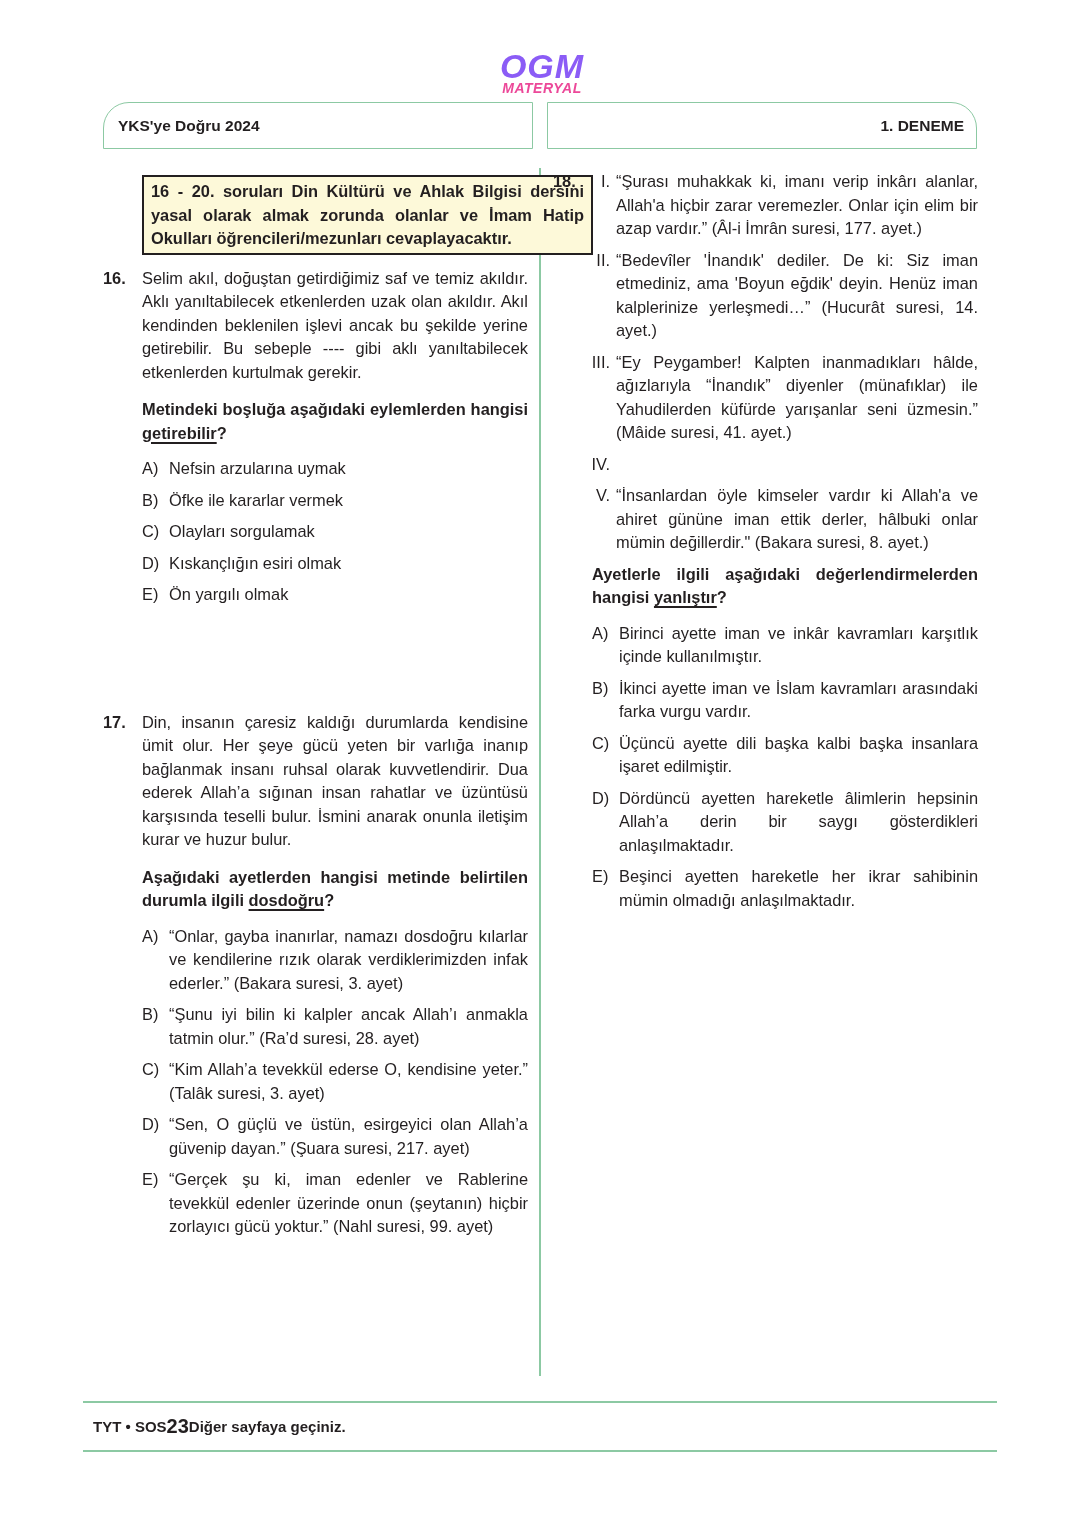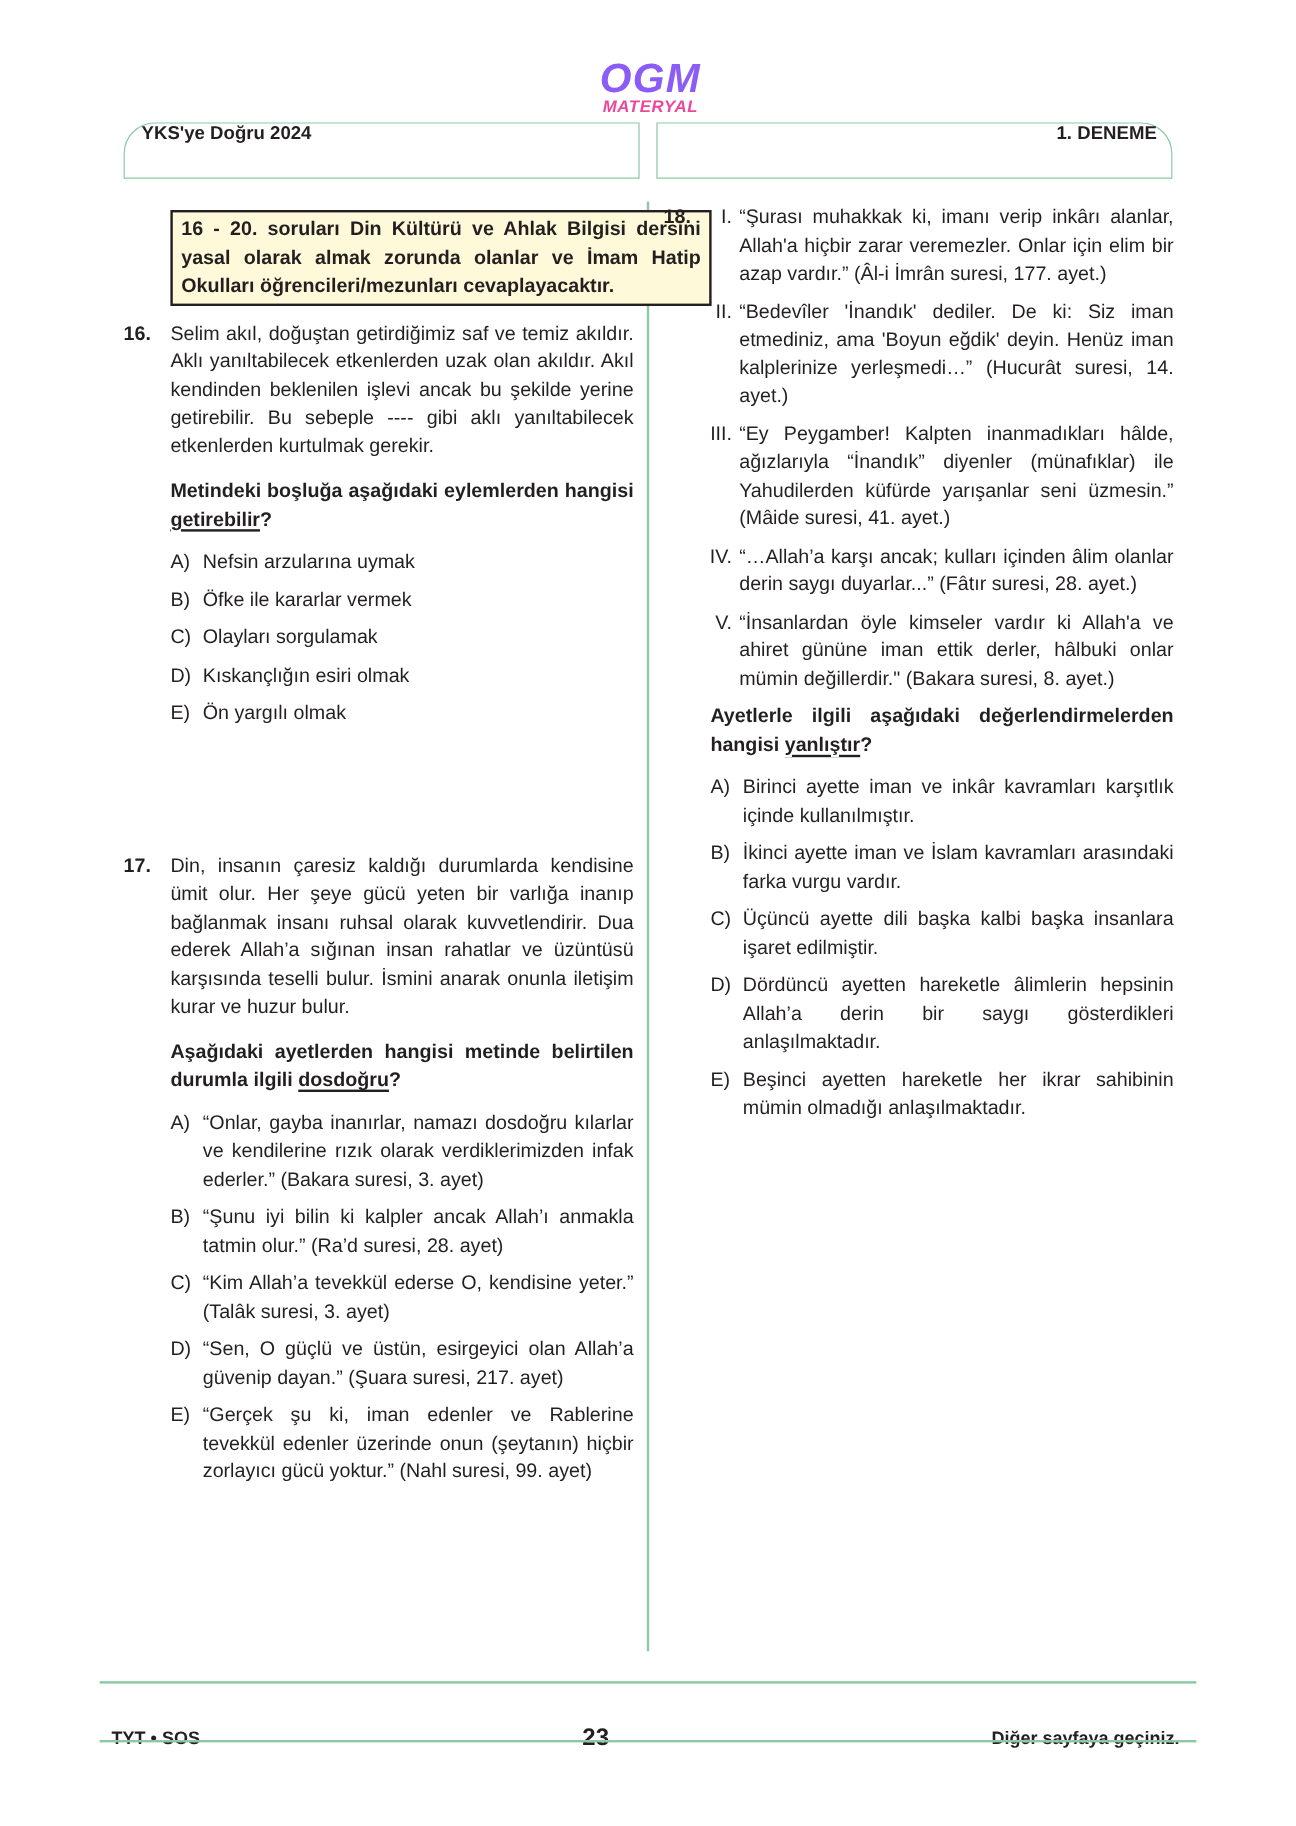--- a/index.html
+++ b/index.html
@@ -7,21 +7,21 @@
       width: 1080px; height: 1522px; position: relative; overflow: hidden;
       font-family: "Liberation Sans", "DejaVu Sans", sans-serif; color: #231f20;
     }
     .logo { position: absolute; left: 492px; top: 50px; width: 100px; text-align: center; }
     .logo-main { font-family: "Liberation Sans", sans-serif; font-weight: 900; font-style: italic;
       font-size: 34px; line-height: 32px; color: #8b5cf6; letter-spacing: 1px; }
     .logo-sub { font-family: "Liberation Sans", sans-serif; font-weight: 700; font-style: italic;
       font-size: 14px; line-height: 14px; color: #ec4899; letter-spacing: 0.5px; margin-top: -1px; }
 
     .hdr-box { position: absolute; top: 102px; height: 47px; border: 1.5px solid #8cc9a3;
-      box-sizing: border-box; display: flex; font-weight: 700; font-size: 15.5px; }
+      box-sizing: border-box; display: flex; align-items: center; font-weight: 700; font-size: 15.5px; }
     .hdr-left { left: 103px; width: 430px; border-top-left-radius: 26px; padding-left: 14px; }
     .hdr-right { left: 547px; width: 430px; border-top-right-radius: 26px; justify-content: flex-end; padding-right: 12px; }
 
     .col-divider { position: absolute; left: 539px; top: 168px; width: 2px; height: 1208px; background: #8cc9a3; }
 
     .col { position: absolute; font-size: 16.4px; line-height: 23.5px; }
     .col-left { left: 103px; top: 175px; width: 425px; }
     .col-right { left: 553px; top: 170px; width: 425px; }
 
     .notice { margin-left: 39px; width: 451px; box-sizing: border-box; background: #fdf9d9;
@@ -36,21 +36,21 @@
     .opt { display: flex; margin-bottom: 8px; }
     .opt-l { width: 27px; flex: none; }
     .opt-t { flex: 1; text-align: justify; }
 
     .roman { display: flex; margin-bottom: 8px; }
     .roman-l { width: 63px; flex: none; text-align: right; padding-right: 6px; box-sizing: border-box; }
     .roman-t { flex: 1; text-align: justify; }
 
     .footer-line { position: absolute; left: 83px; width: 914px; height: 1.5px; background: #8cc9a3; }
     .footer { position: absolute; top: 1415px; left: 93px; width: 890px; display: flex;
-      justify-content: space-between; align-items: center; font-weight: 700; margin-top: 22px; }
+      justify-content: flex-start; align-items: center; font-weight: 700; }
     .f-left, .f-right { font-size: 15px; }
     .f-mid { font-size: 20px; }
   </style>
 </head>
 <body>
 
 <div class="logo">
   <div class="logo-main">OGM</div>
   <div class="logo-sub">MATERYAL</div>
 </div>
@@ -135,21 +135,20 @@
       <div class="roman">
           <span class="roman-l">II.</span>
           <span class="roman-t">“Bedevîler 'İnandık' dediler. De ki: Siz iman etmediniz, ama 'Boyun eğdik' deyin. Henüz iman kalplerinize yerleşmedi…” (Hucurât suresi, 14. ayet.)</span>
         </div>
       <div class="roman">
           <span class="roman-l">III.</span>
           <span class="roman-t">“Ey Peygamber! Kalpten inanmadıkları hâlde, ağızlarıyla “İnandık” diyenler (münafıklar) ile Yahudilerden küfürde yarışanlar seni üzmesin.” (Mâide suresi, 41. ayet.)</span>
         </div>
       <div class="roman">
           <span class="roman-l">IV.</span>
-          <span class="roman-t">“…Allah’a karşı ancak; kulları içinden âlim olanlar derin saygı duyarlar...” (Fâtır suresi, 28. ayet.)</span>
         </div>
       <div class="roman">
           <span class="roman-l">V.</span>
           <span class="roman-t">“İnsanlardan öyle kimseler vardır ki Allah'a ve ahiret gününe iman ettik derler, hâlbuki onlar mümin değillerdir." (Bakara suresi, 8. ayet.)</span>
         </div>
     </div>
     <div style="padding-left:39px;">
       <div class="ask" style="margin-top:6px;"><span>Ayetlerle ilgili aşağıdaki değerlendirmelerden hangisi </span><span class="ul">yanlıştır</span><span>?</span></div>
       <div class="opts">
         <div class="opt">

